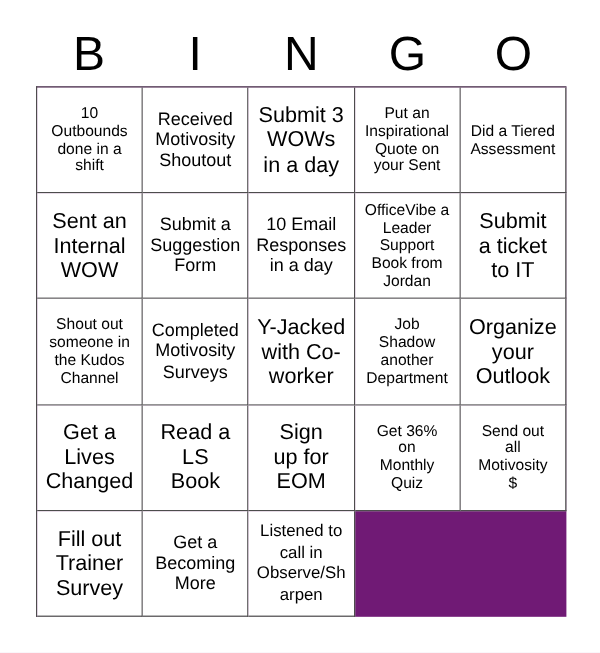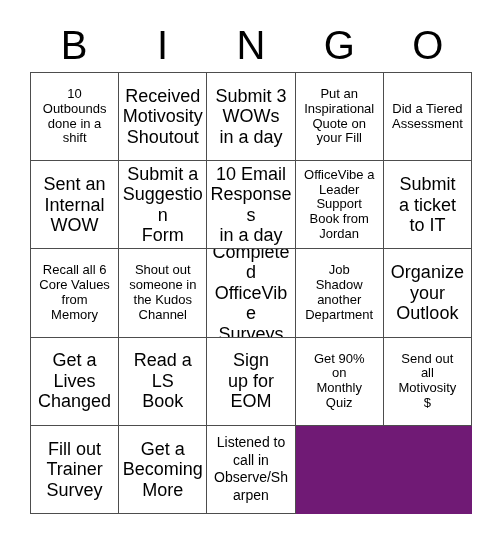--- a/index.html
+++ b/index.html
@@ -77,21 +77,21 @@
     display: block;
     width: 100%;
     line-height: 1.14;
     word-wrap: break-word;
     white-space: pre-line;
   }
 
   
   .fs-xs   { font-size:  14px; line-height: 1.25; }
   .fs-sm   { font-size: 13px; }
-  .fs-md   { font-size: 18px; }
+  .fs-md   { font-size: 15px; }
   .fs-lg   { font-size: 18px; }
   .fs-xl   { font-size: 18px; }
 </style>
 </head>
 <body>
 
 <div id="bingo-card">
 
   <div id="bingo-header">
     <div class="header-letter">B</div>
@@ -115,21 +115,21 @@
       </div>
     <div class="bingo-cell">
         <span class="cell-text fs-xl">Submit 3
 WOWs
 in a day</span>
       </div>
     <div class="bingo-cell">
         <span class="cell-text fs-sm">Put an
 Inspirational
 Quote on
-your Fill</span>
+your Sent</span>
       </div>
     <div class="bingo-cell">
         <span class="cell-text fs-sm">Did a Tiered
 Assessment</span>
       </div>
 
     <div class="bingo-cell">
         <span class="cell-text fs-xl">Sent an
 Internal
 WOW</span>
@@ -151,35 +151,34 @@
 Book from
 Jordan</span>
       </div>
 
     <div class="bingo-cell">
         <span class="cell-text fs-xl">Submit
 a ticket
 to IT</span>
       </div>
     <div class="bingo-cell">
-        <span class="cell-text fs-sm">Recall all 6
-Core Values
-from
-Memory</span>
-      </div>
-    <div class="bingo-cell">
         <span class="cell-text fs-sm">Shout out
 someone in
 the Kudos
 Channel</span>
       </div>
     <div class="bingo-cell">
         <span class="cell-text fs-md">Completed
-OfficeVibe
+Motivosity
 Surveys</span>
+      </div>
+    <div class="bingo-cell">
+        <span class="cell-text fs-lg">Y-Jacked
+with Co-
+worker</span>
       </div>
 
     <div class="bingo-cell">
         <span class="cell-text fs-sm">Job
 Shadow
 another
 Department</span>
       </div>
     <div class="bingo-cell">
         <span class="cell-text fs-lg">Organize
@@ -196,21 +195,21 @@
 LS
 Book</span>
       </div>
     <div class="bingo-cell">
         <span class="cell-text fs-xl">Sign
 up for
 EOM</span>
       </div>
 
     <div class="bingo-cell">
-        <span class="cell-text fs-sm">Get 90%
+        <span class="cell-text fs-sm">Get 36%
 on
 Monthly
 Quiz</span>
       </div>
     <div class="bingo-cell">
         <span class="cell-text fs-sm">Send out
 all
 Motivosity
 $</span>
       </div>

